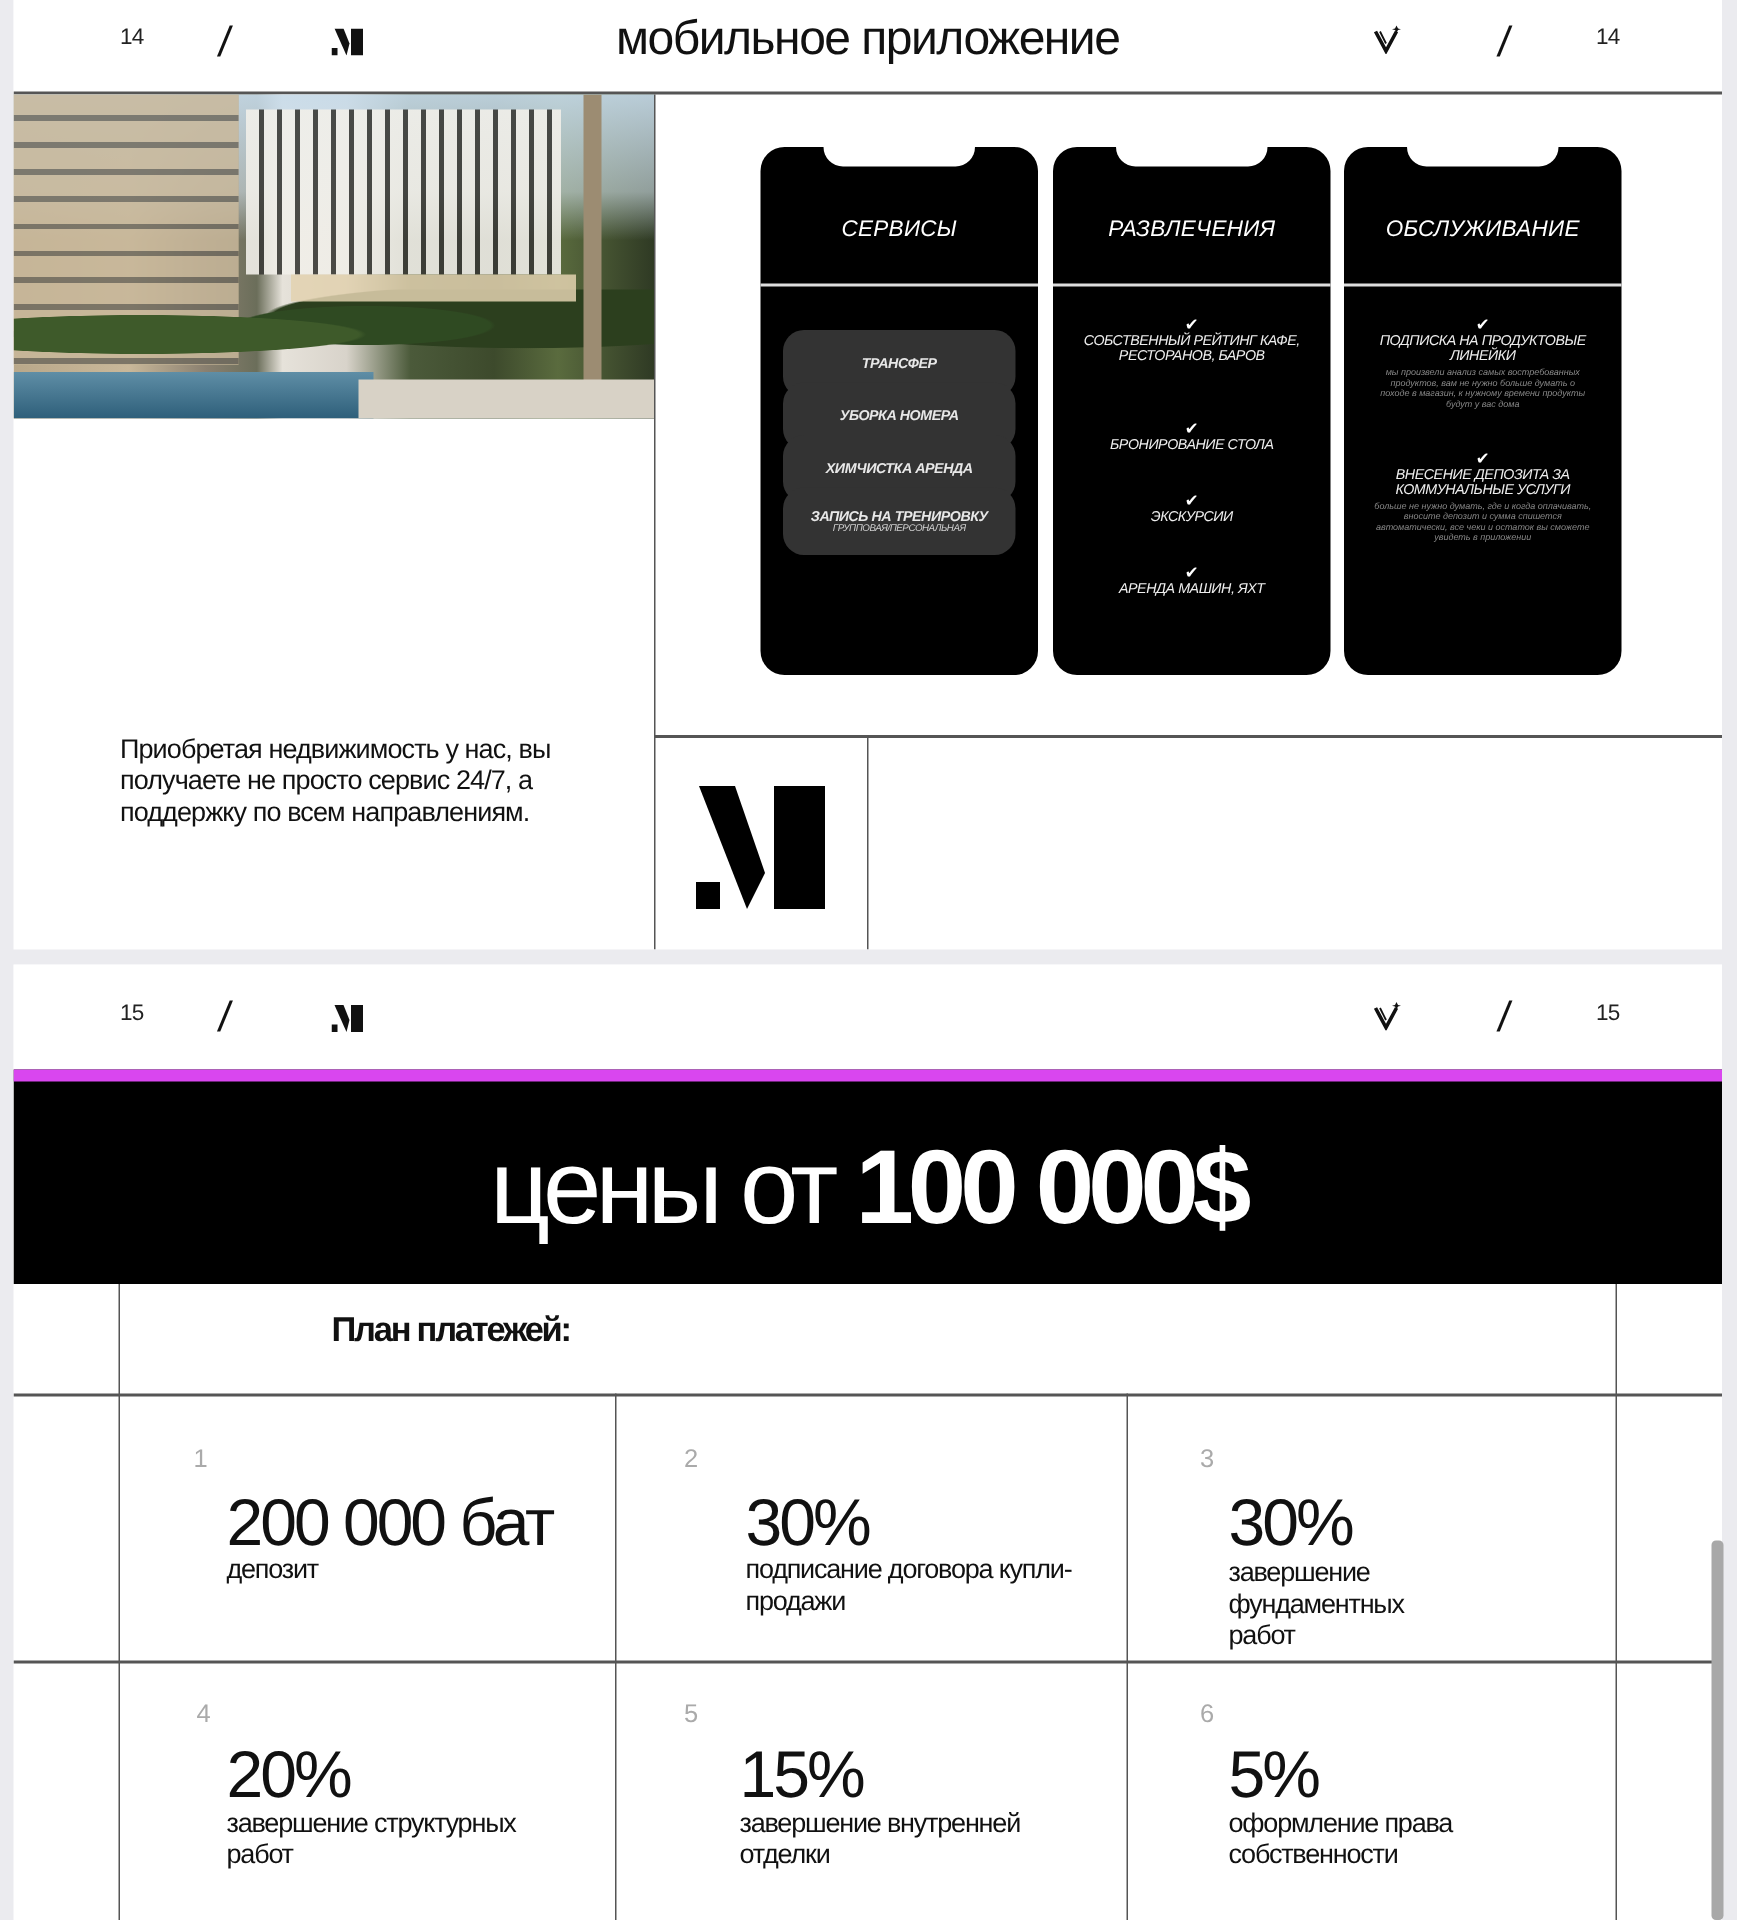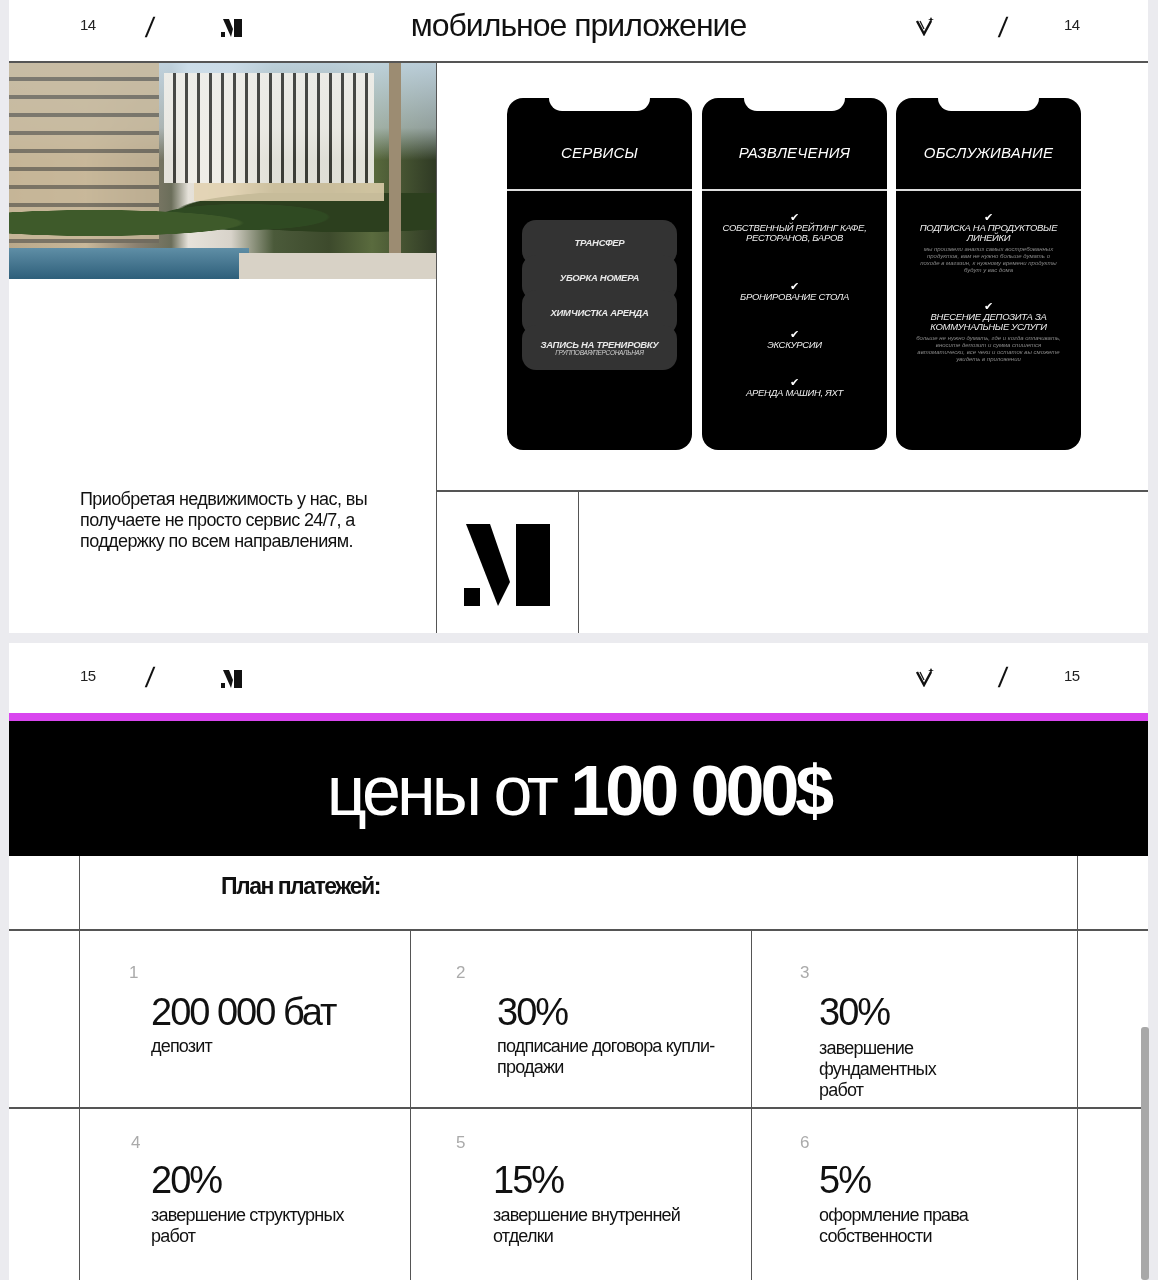--- a/index.html
+++ b/index.html
@@ -146,21 +146,21 @@
   }
   .banner .btext .amt { font-weight: bold; }
   .plan-title {
     position: absolute; left: 212px; top: 230px;
     font-size: 23px; font-weight: bold; letter-spacing: -1.5px; color: #111;
   }
   .cell-idx {
     position: absolute; font-size: 17px; color: #aaa;
   }
   .cell-val {
-    position: absolute; font-size: 38px; color: #111; letter-spacing: -2px;
+    position: absolute; font-size: 44px; color: #111; letter-spacing: -2px;
   }
   .cell-desc {
     position: absolute; font-size: 18px; line-height: 21px; color: #111; letter-spacing: -0.8px;
   }
   .scrollbar {
     position: absolute; left: 1141px; top: 1027px; width: 8px; height: 253px;
     background: #a8a8a8; border-radius: 3px;
   }
 </style>
 </head>

